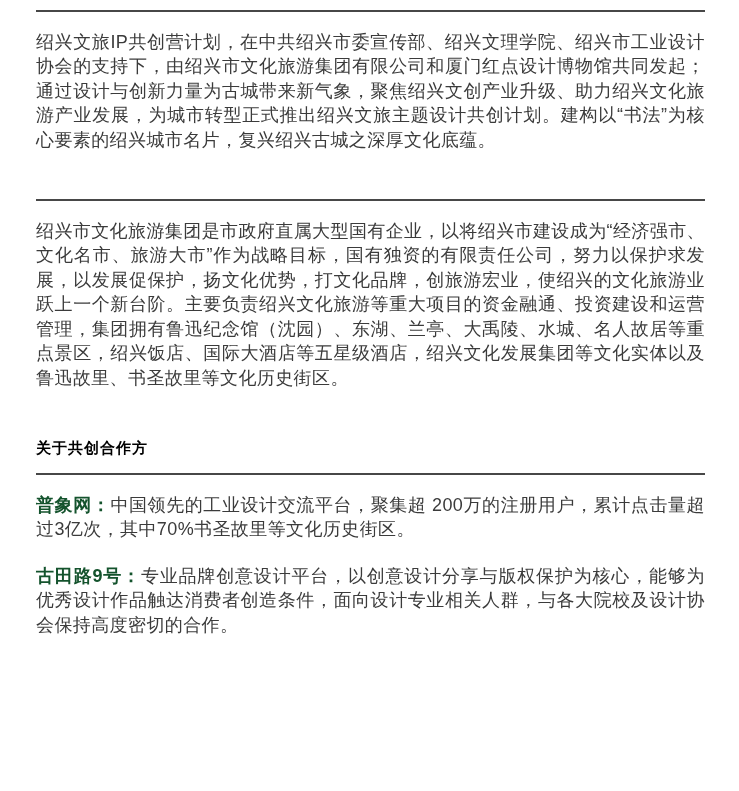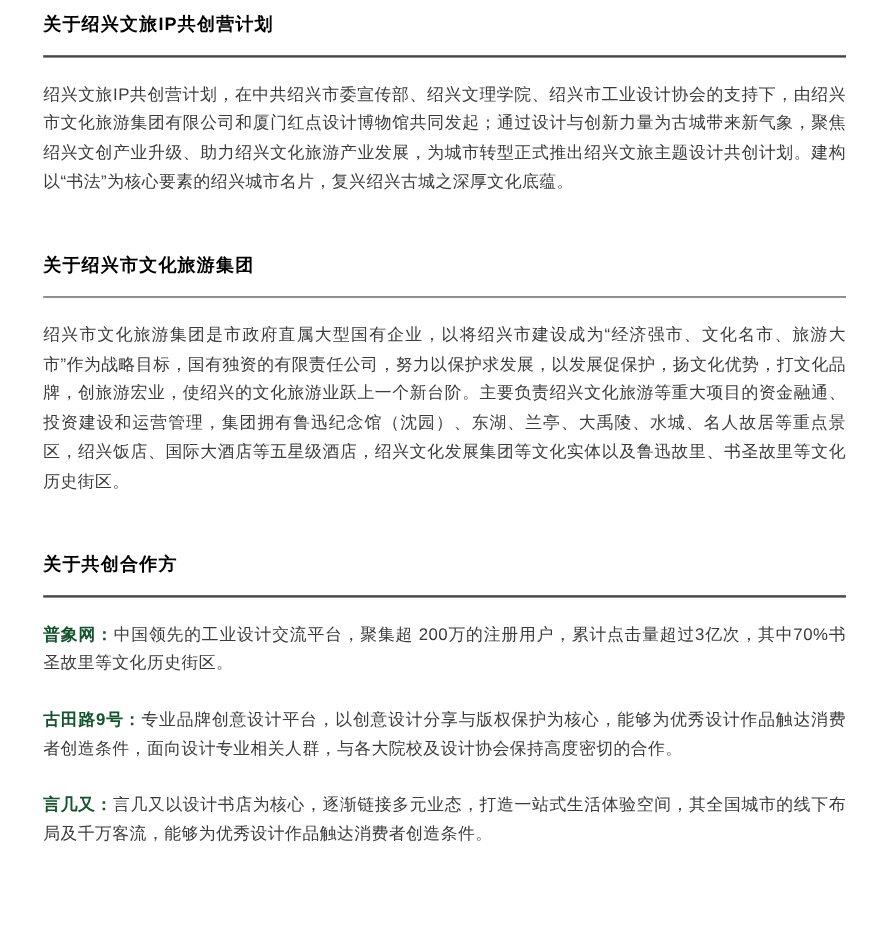--- a/index.html
+++ b/index.html
@@ -30,52 +30,49 @@
     letter-spacing: 1px;
   }
   .section-divider {
     border: none;
     height: 1.5px;
     background: #474747;
     margin: 0 0 18px 0;
   }
   .doc-paragraph {
     margin: 0;
-    font-size: 14px;
+    font-size: 18px;
     line-height: 24.5px;
     color: #3b3b3b;
     letter-spacing: 0.4px;
     text-align: justify;
   }
   .doc-paragraph + .doc-paragraph {
     margin-top: 22px;
   }
   .para-lead {
     font-weight: bold;
     color: #14532d;
   }
 </style>
 </head>
 <body>
 
 <div class="doc">
 
   <section class="doc-section">
-    <h2 class="section-title">关于绍兴文旅IP共创营计划</h2>
     <hr class="section-divider">
     <p class="doc-paragraph"><span>绍兴文旅IP共创营计划，在中共绍兴市委宣传部、绍兴文理学院、绍兴市工业设计协会的支持下，由绍兴市文化旅游集团有限公司和厦门红点设计博物馆共同发起；通过设计与创新力量为古城带来新气象，聚焦绍兴文创产业升级、助力绍兴文化旅游产业发展，为城市转型正式推出绍兴文旅主题设计共创计划。建构以“书法”为核心要素的绍兴城市名片，复兴绍兴古城之深厚文化底蕴。</span></p>
   </section>
 
   <section class="doc-section">
-    <h2 class="section-title">关于绍兴市文化旅游集团</h2>
     <hr class="section-divider">
     <p class="doc-paragraph"><span>绍兴市文化旅游集团是市政府直属大型国有企业，以将绍兴市建设成为“经济强市、文化名市、旅游大市”作为战略目标，国有独资的有限责任公司，努力以保护求发展，以发展促保护，扬文化优势，打文化品牌，创旅游宏业，使绍兴的文化旅游业跃上一个新台阶。主要负责绍兴文化旅游等重大项目的资金融通、投资建设和运营管理，集团拥有鲁迅纪念馆（沈园）、东湖、兰亭、大禹陵、水城、名人故居等重点景区，绍兴饭店、国际大酒店等五星级酒店，绍兴文化发展集团等文化实体以及鲁迅故里、书圣故里等文化历史街区。</span></p>
   </section>
 
   <section class="doc-section">
     <h2 class="section-title">关于共创合作方</h2>
     <hr class="section-divider">
     <p class="doc-paragraph"><strong class="para-lead">普象网：</strong><span>中国领先的工业设计交流平台，聚集超 200万的注册用户，累计点击量超过3亿次，其中70%书圣故里等文化历史街区。</span></p>
     <p class="doc-paragraph"><strong class="para-lead">古田路9号：</strong><span>专业品牌创意设计平台，以创意设计分享与版权保护为核心，能够为优秀设计作品触达消费者创造条件，面向设计专业相关人群，与各大院校及设计协会保持高度密切的合作。</span></p>
-    <p class="doc-paragraph"><strong class="para-lead">言几又：</strong><span>言几又以设计书店为核心，逐渐链接多元业态，打造一站式生活体验空间，其全国城市的线下布局及千万客流，能够为优秀设计作品触达消费者创造条件。</span></p>
   </section>
 
 </div>
 
 </body></html>

